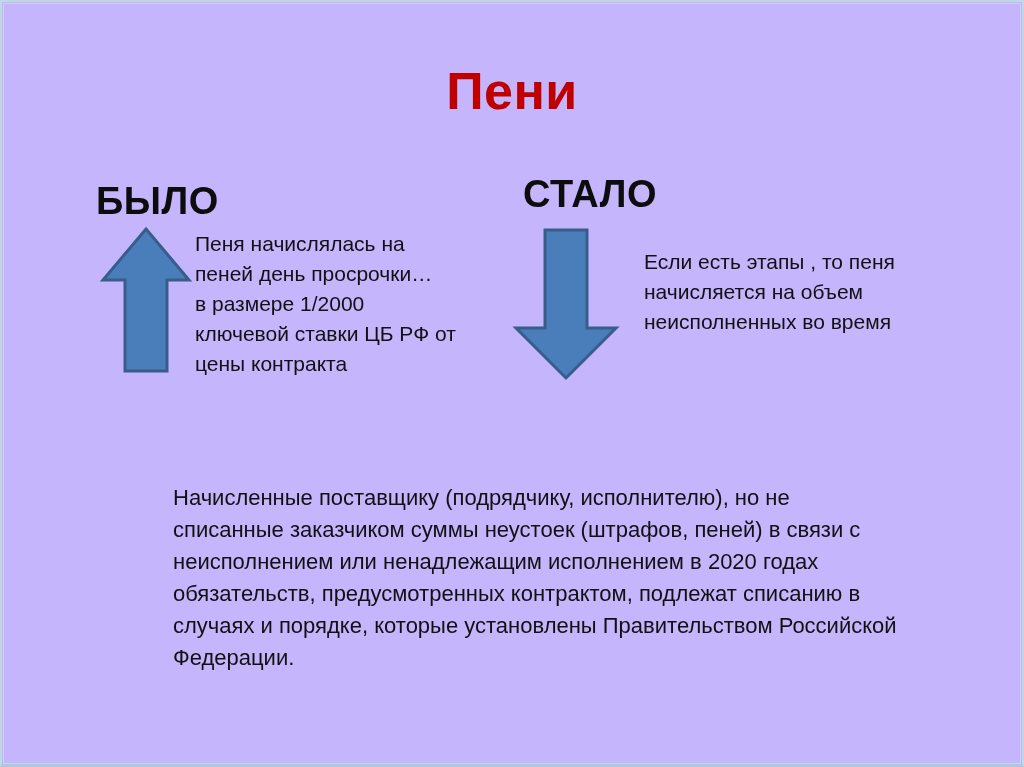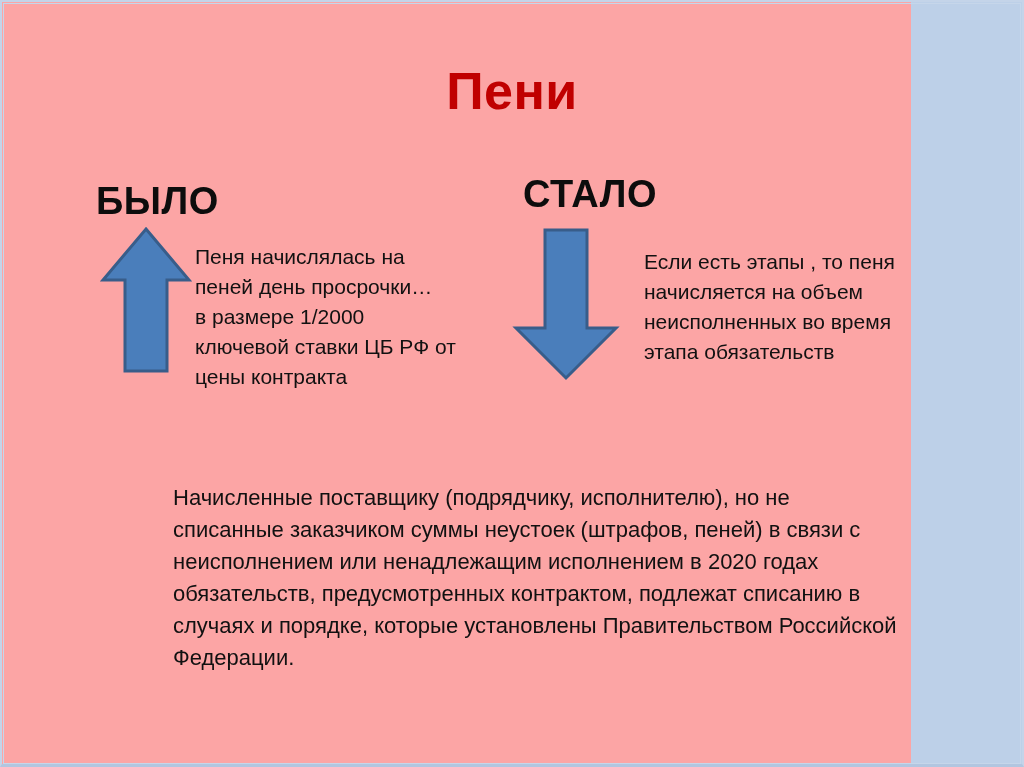--- a/index.html
+++ b/index.html
@@ -8,23 +8,23 @@
   }
   body {
     width: 1024px;
     height: 767px;
     background: #bdd0e8;
     font-family: "Liberation Sans", sans-serif;
     overflow: hidden;
   }
   .slide {
     position: relative;
-    width: 911px;
+    width: 1024px;
     height: 767px;
-    background: #fca5a5;
+    background: #c4b5fd;
     box-sizing: border-box;
   }
   
   .slide-frame {
     position: absolute;
     left: 3px;
     top: 3px;
     width: 1018px;
     height: 761px;
     border: 1px solid #c6d6ea;
@@ -76,21 +76,21 @@
 
   .arrow-up   { left: 100px; top: 226px; }
   .arrow-down { left: 512px; top: 226px; }
 
   .body-text {
     position: absolute;
     color: #111111;
     font-size: 21px;
     line-height: 30px;
   }
-  .body-text.left-col  { left: 195px; top: 242px; width: 290px; }
+  .body-text.left-col  { left: 195px; top: 229px; width: 290px; }
   .body-text.right-col { left: 644px; top: 247px; width: 320px; }
 
   .paragraph {
     position: absolute;
     left: 161px;
     top: 482px;
     width: 755px;
     color: #111111;
     font-size: 22px;
     line-height: 32px;
@@ -129,21 +129,20 @@
   <div class="arrow arrow-down">
     <svg width="108" height="156" viewBox="0 0 108 156">
       <polygon points="33,4 75,4 75,102 104,102 54,152 4,102 33,102" fill="#4A7EBB" stroke="#385D8A" stroke-width="3" stroke-linejoin="miter"></polygon>
     </svg>
   </div>
 
   <div class="body-text right-col">
     <span class="line">Если есть этапы , то пеня</span>
     <span class="line">начисляется на объем</span>
     <span class="line">неисполненных во время</span>
-    <span class="line">этапа обязательств</span>
   </div>
 
   <div class="paragraph">
     <span class="line">Начисленные поставщику (подрядчику, исполнителю), но не</span>
     <span class="line">списанные заказчиком суммы неустоек (штрафов, пеней) в связи с</span>
     <span class="line">неисполнением или ненадлежащим исполнением в 2020 годах</span>
     <span class="line">обязательств, предусмотренных контрактом, подлежат списанию в</span>
     <span class="line">случаях и порядке, которые установлены Правительством Российской</span>
     <span class="line">Федерации.</span>
   </div>

